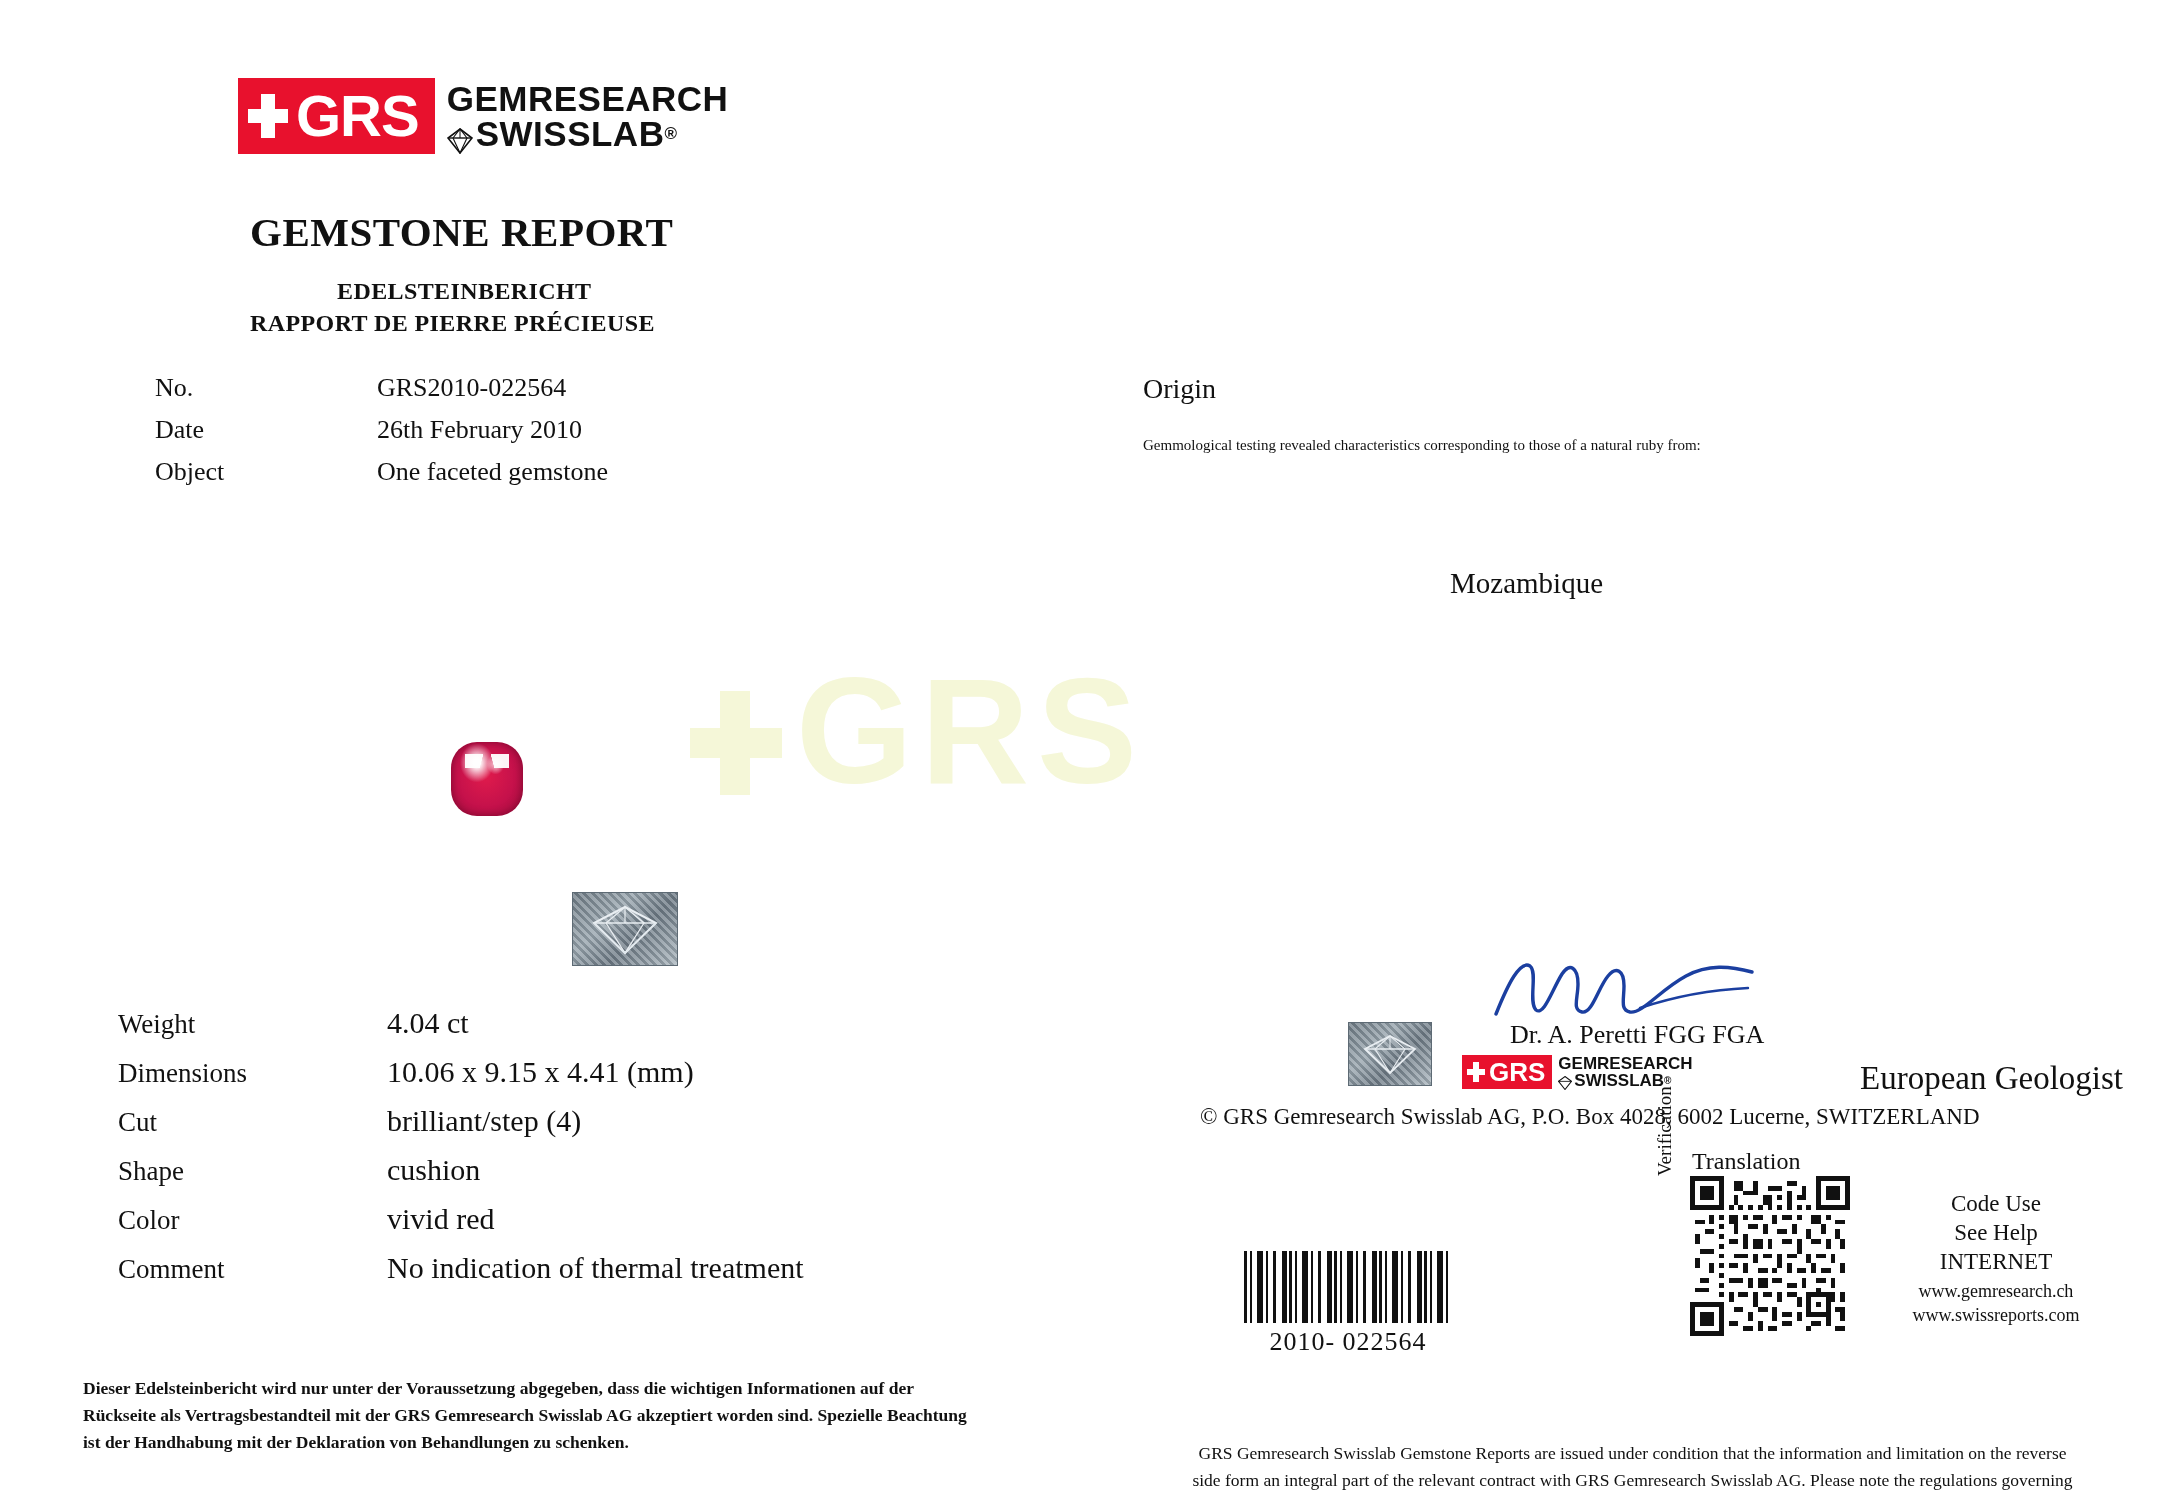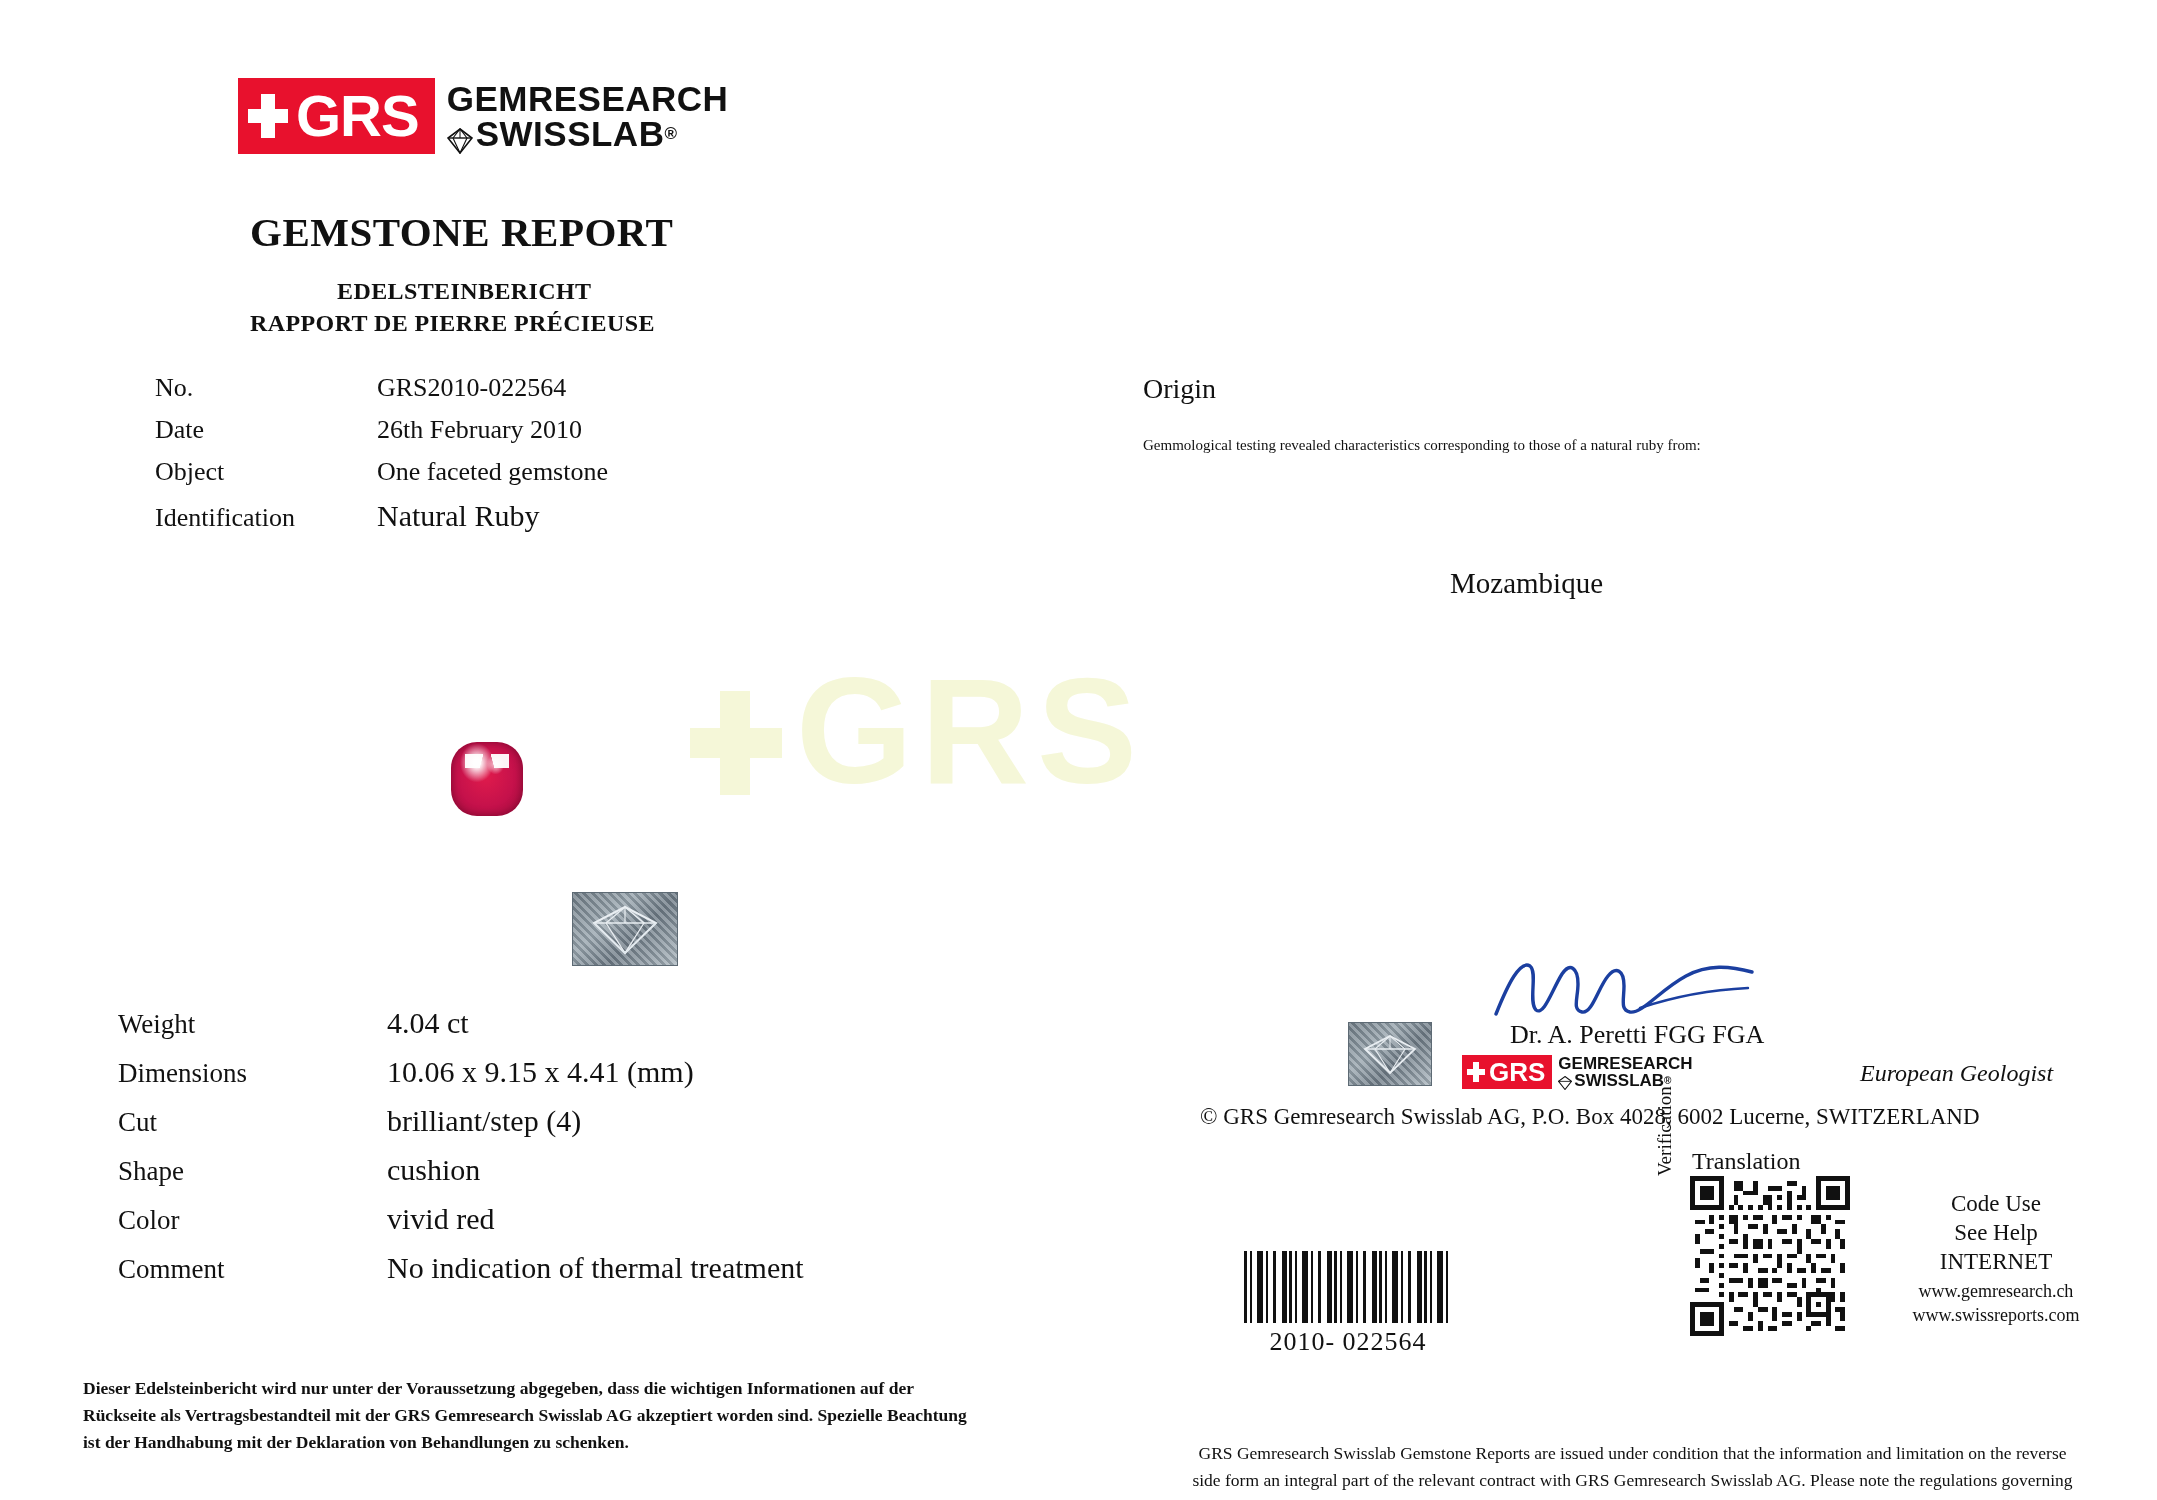--- a/index.html
+++ b/index.html
@@ -296,22 +296,21 @@
     font-size: 17px;
     line-height: 1.0;
   }
   .mini-words .m2 { display: flex; align-items: center; }
   .mini-words .m2 .reg { font-size: 10px; }
   .mini-diamond { width: 14px; height: 14px; margin-right: 2px; position: relative; top: 2px; }
   .geologist {
     position: absolute;
     left: 420px;
     top: 98px;
-    font-style: italic;
-    font-size: 24px;
+    font-size: 33px;
     white-space: nowrap;
   }
   .copyright {
     position: absolute;
     left: 1200px;
     top: 1104px;
     font-size: 23px;
     white-space: nowrap;
   }
 
@@ -435,24 +434,20 @@
     <span class="field-label">No.</span>
     <span class="field-value">GRS2010-022564</span>
   </div>
   <div class="field-row">
     <span class="field-label">Date</span>
     <span class="field-value">26th February 2010</span>
   </div>
   <div class="field-row">
     <span class="field-label">Object</span>
     <span class="field-value">One faceted gemstone</span>
-  </div>
-  <div class="field-row ident">
-    <span class="field-label">Identification</span>
-    <span class="field-value">Natural Ruby</span>
   </div>
 </div>
 
 <div class="origin-title">Origin</div>
 <div class="origin-text">Gemmological testing revealed characteristics corresponding to those of a natural ruby from:</div>
 <div class="origin-country">Mozambique</div>
 
 <div class="gem"></div>
 
 <div class="holo holo-1">

